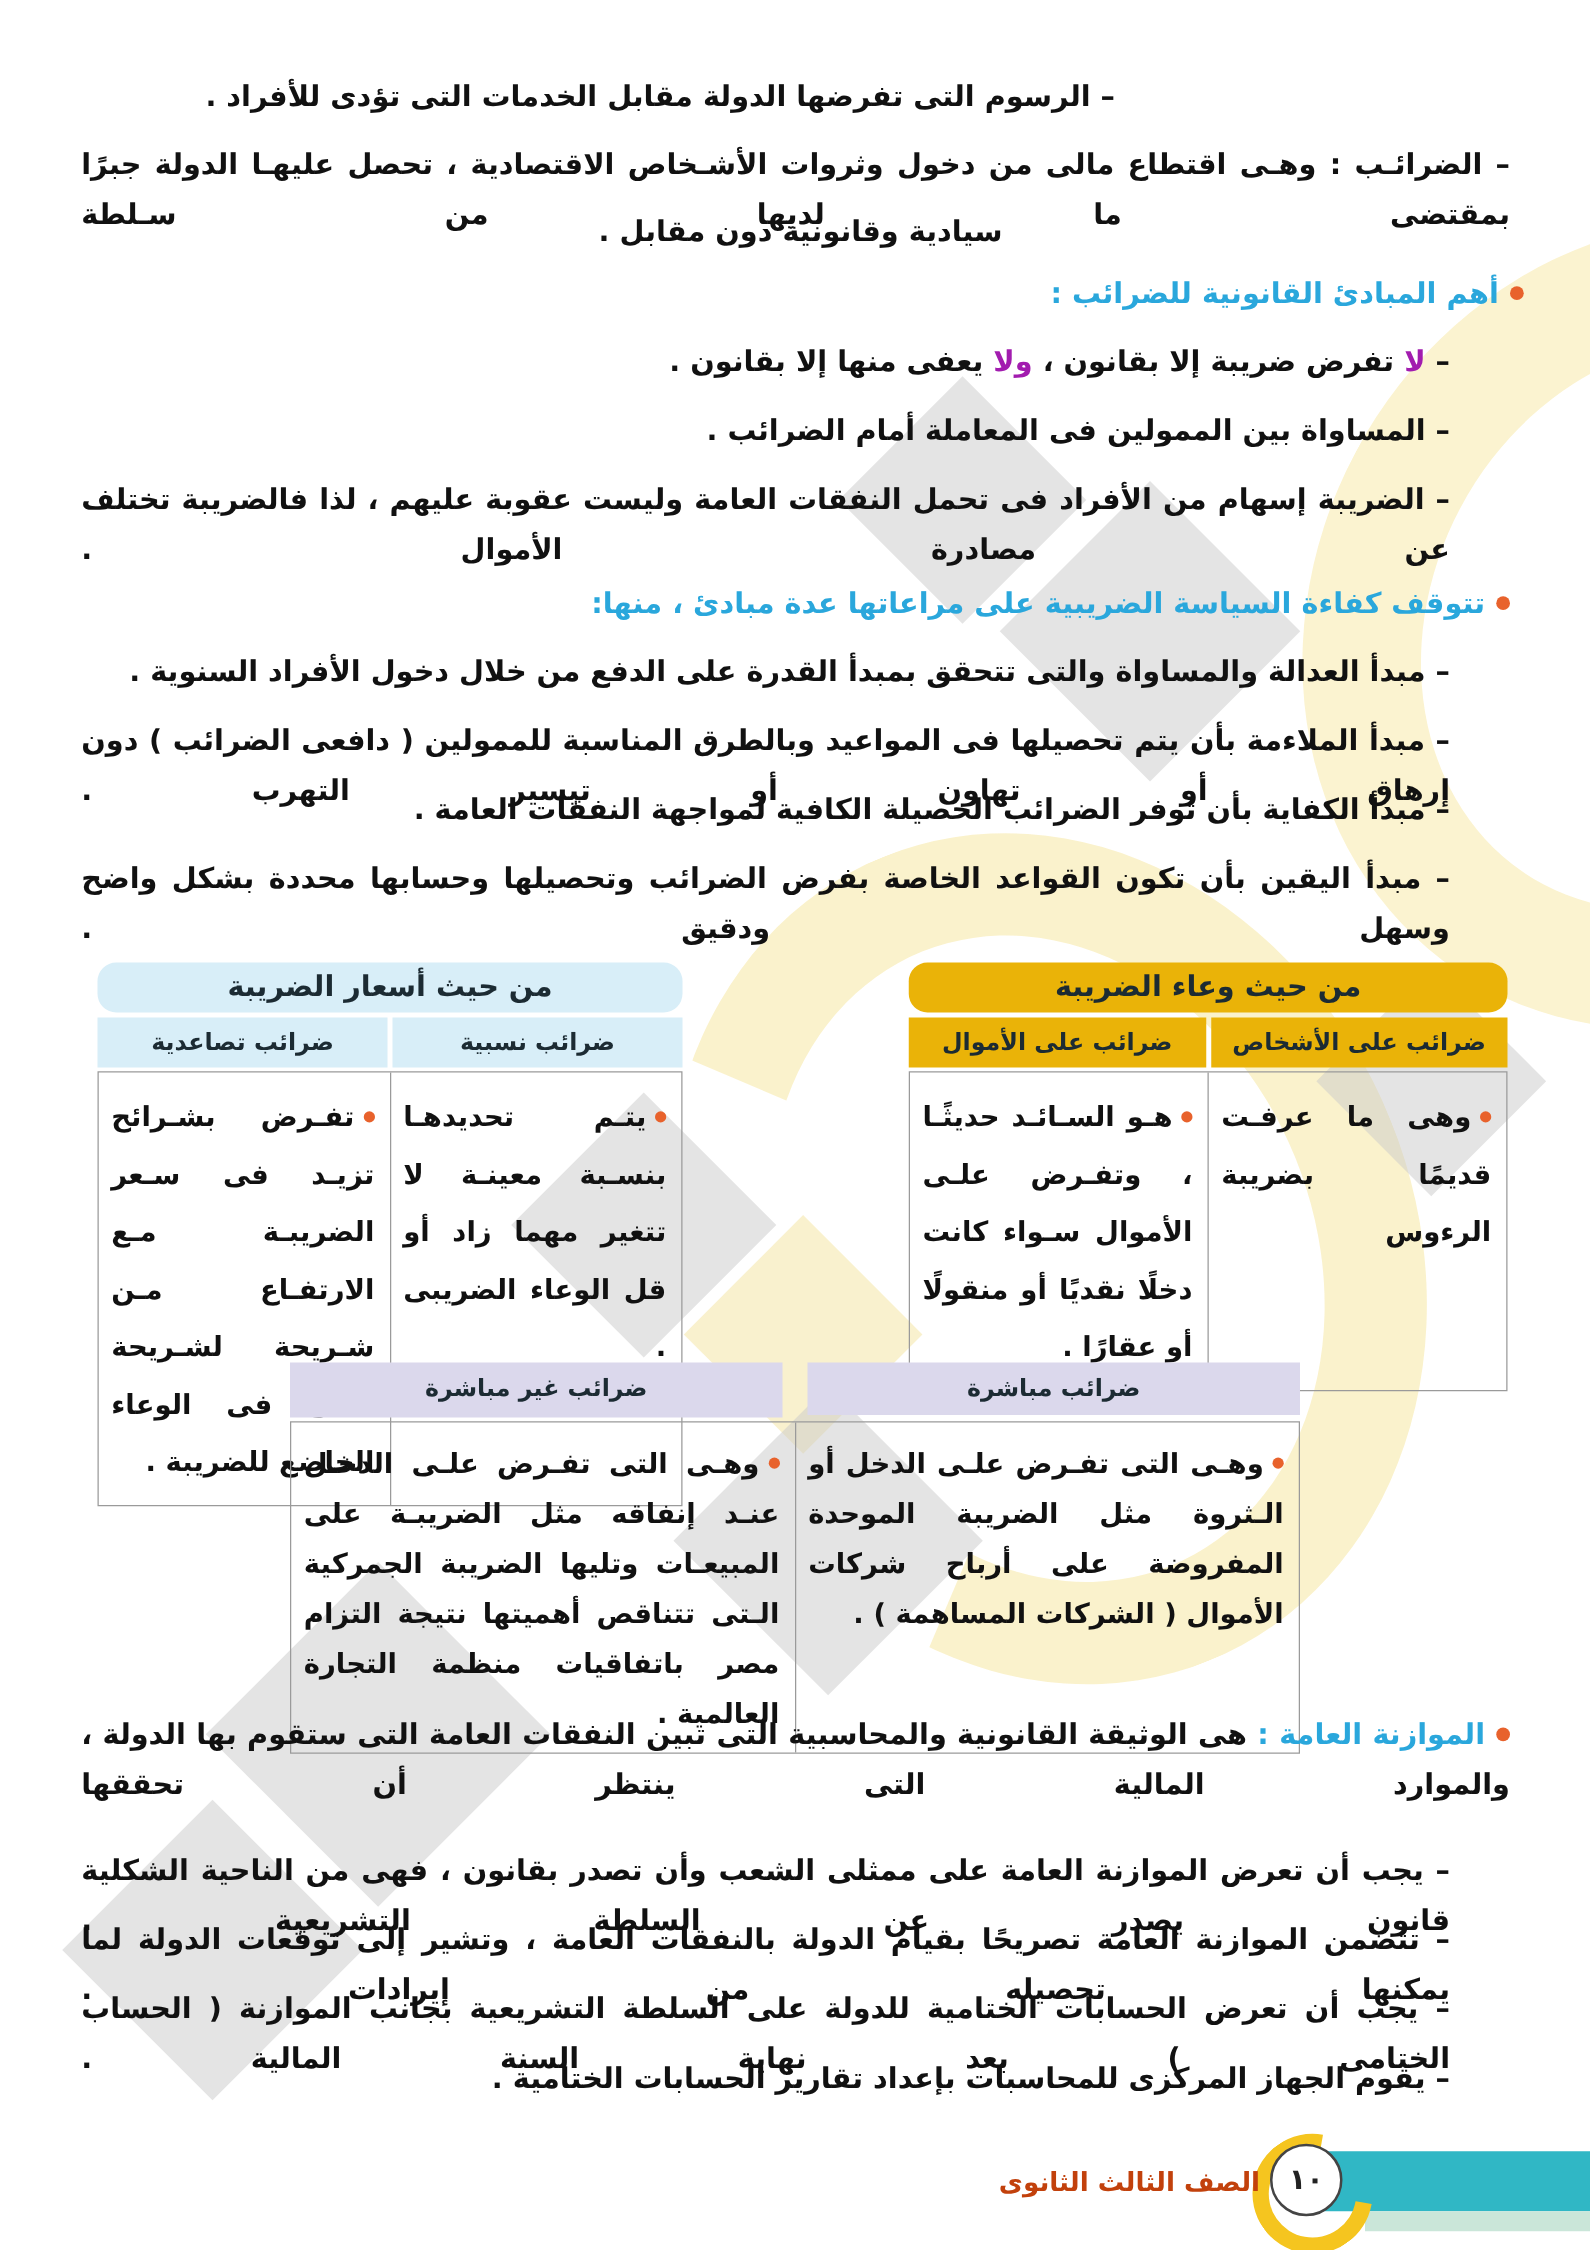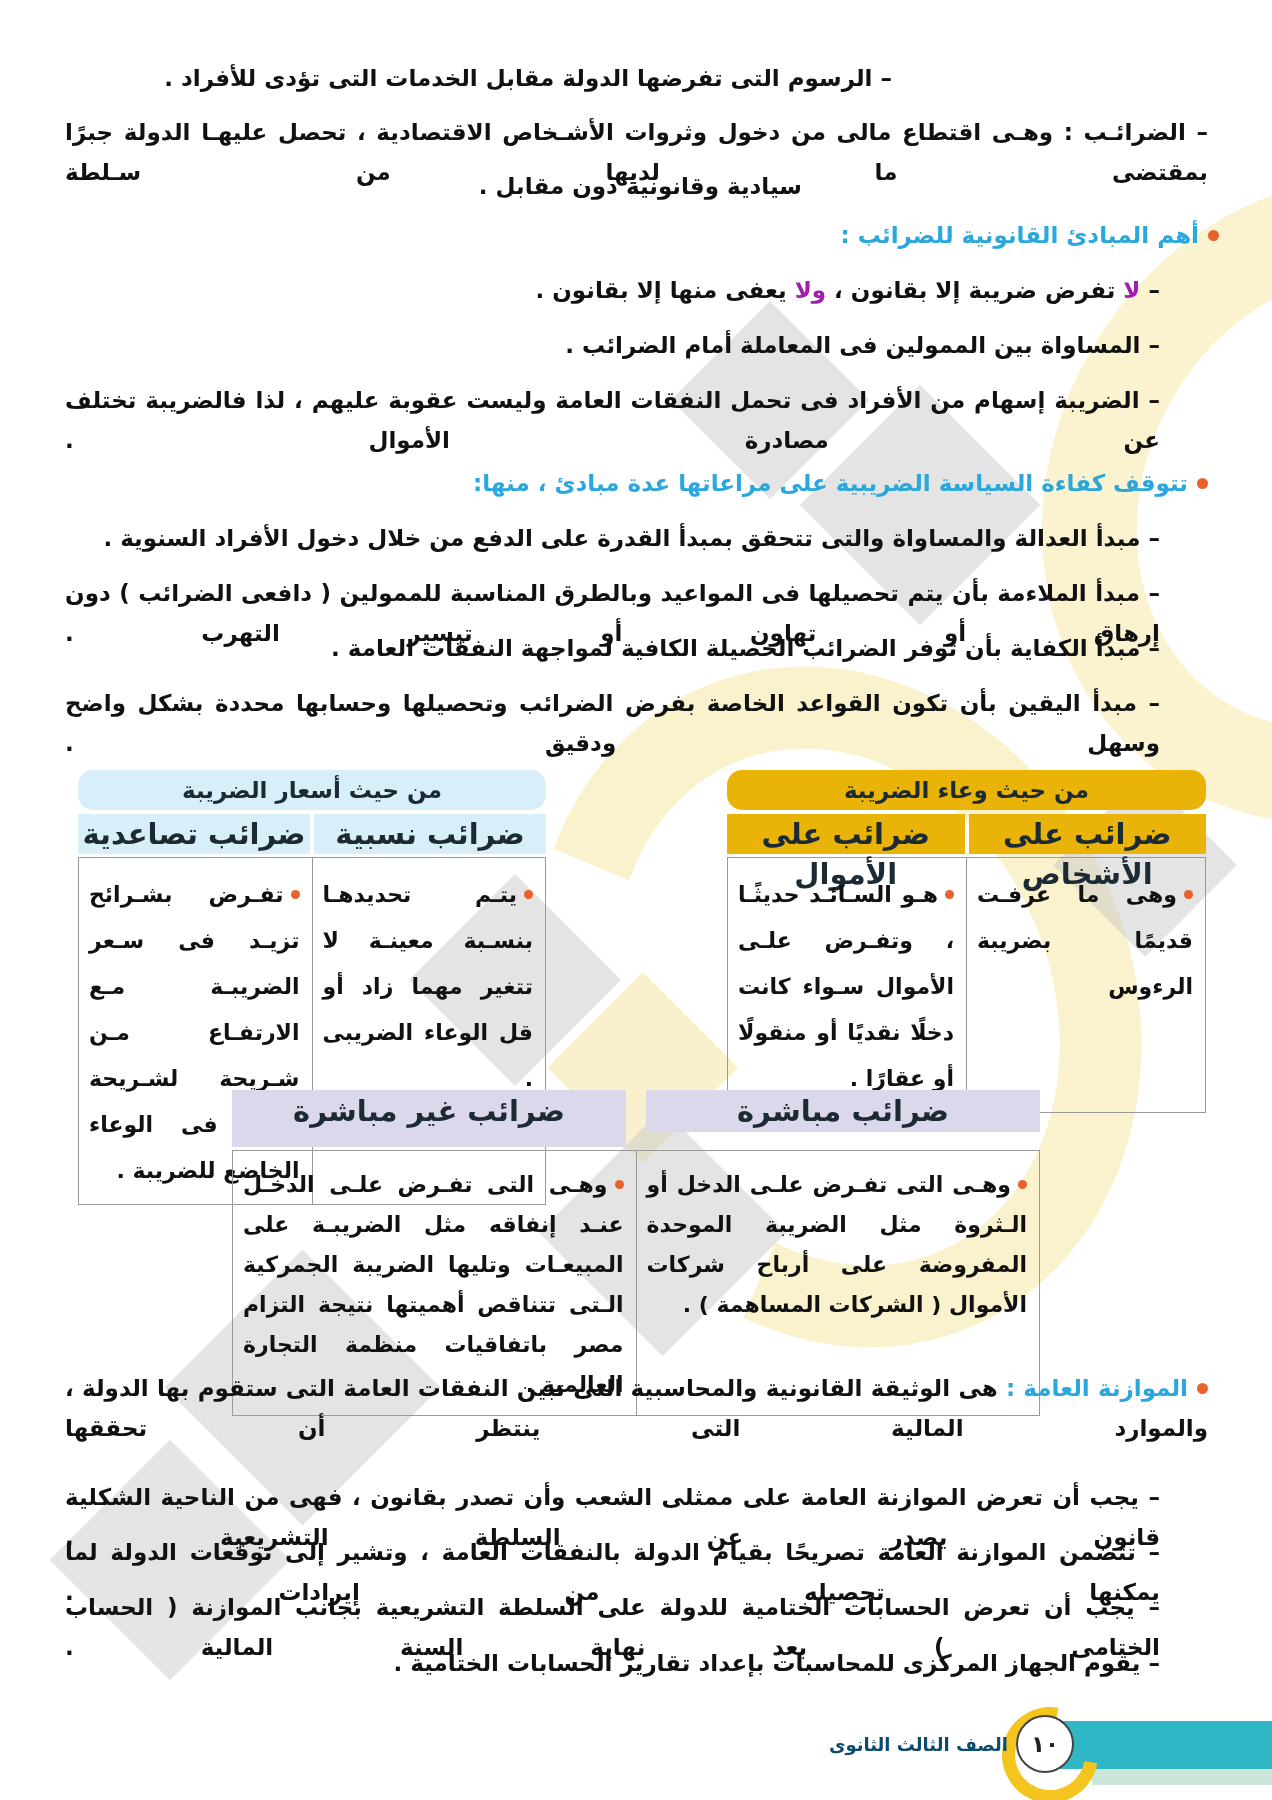--- a/index.html
+++ b/index.html
@@ -29,31 +29,31 @@
   
   .tline{position:absolute;z-index:1;left:65px;font-size:23px;line-height:40px;text-align:right;white-space:normal;}
   .fill{text-align:justify;text-align-last:justify;}
   .blue{color:#2aa7dc;}
   .red{color:#a21caf;}
   .obullet{display:inline-block;width:11px;height:11px;border-radius:50%;background:#e8622c;margin-left:9px;vertical-align:2px;}
   
   .tbl{position:absolute;z-index:1;}
   .tbl-title{height:40px;line-height:40px;text-align:center;font-size:23px;color:#1c2b33;margin-bottom:4px;border-radius:15px;}
   .tbl-cols{display:flex;gap:4px;margin-bottom:3px;}
-  .tbl-cols .colh{flex:1;height:40px;line-height:40px;text-align:center;font-size:29px;color:#1c2b33;}
+  .tbl-cols .colh{flex:1;height:40px;line-height:40px;text-align:center;font-size:19px;color:#1c2b33;}
   .pink{background:#eab308;}
   .lblue{background:#d8eef8;}
   .lav{background:#dbd8ec;}
   .tbl-body{display:flex;border:1px solid #9a9a9a;background:transparent;}
   .tbl-body .cell{flex:1;padding:14px 12px 10px 10px;font-size:22px;line-height:46px;text-align:justify;color:#111;}
   .tbl-body .cell + .cell{border-right:1px solid #9a9a9a;}
   .bt .cell{line-height:40px;}
   .cbullet{display:inline-block;width:9px;height:9px;border-radius:50%;background:#e8622c;margin-left:7px;vertical-align:3px;}
   
-  .f-grade{position:absolute;z-index:2;top:1734px;right:264px;font-size:18px;color:#0c4a6e;}
+  .f-grade{position:absolute;z-index:2;top:1734px;right:264px;font-size:21px;color:#c2410c;}
   .f-bar{position:absolute;z-index:1;left:1058px;top:1721px;width:214px;height:48px;background:#30b7c5;}
   .f-strip{position:absolute;z-index:1;left:1092px;top:1769px;width:180px;height:16px;background:#cae6d9;}
   .f-crescent{position:absolute;z-index:2;left:1002px;top:1707px;width:70px;height:70px;border:13px solid #f5c51f;border-right-color:transparent;border-radius:50%;transform:rotate(-35deg);}
   .f-circle{position:absolute;z-index:3;left:1016px;top:1715px;width:54px;height:54px;background:#fff;border:2px solid #444;border-radius:50%;text-align:center;line-height:54px;font-size:23px;color:#222;}
 </style>
 </head>
 <body>
 
 <div class="page">
 
@@ -117,21 +117,21 @@
       </div>
       <div class="cell">
         <span class="cbullet"></span><span>تفـرض بشـرائح تزيـد فى سـعر الضريبـة مـع الارتفـاع مـن شـريحة لشـريحة أعلى فى الوعاء الخاضع للضريبة .</span>
       </div>
     </div>
   </div>
 
   <div class="tbl bt" style="left:232px;top:1090px;width:808px;">
     <div class="tbl-cols">
       <div class="colh lav" style="height:42px;line-height:42px;margin-left:16px;">ضرائب مباشرة</div>
-      <div class="colh lav" style="height:57px;line-height:42px;">ضرائب غير مباشرة</div>
+      <div class="colh lav" style="height:44px;line-height:42px;">ضرائب غير مباشرة</div>
     </div>
     <div class="tbl-body" style="min-height:196px;">
       <div class="cell">
         <span class="cbullet"></span><span>وهـى التى تفـرض علـى الدخل أو الـثروة مثل الضريبة الموحدة المفروضة على أرباح شركات الأموال ( الشركات المساهمة ) .</span>
       </div>
       <div class="cell">
         <span class="cbullet"></span><span>وهـى التى تفـرض علـى الدخـل عنـد إنفاقه مثل الضريبـة على المبيعـات وتليها الضريبة الجمركية الـتى تتناقص أهميتها نتيجة التزام مصر باتفاقيات منظمة التجارة العالمية .</span>
       </div>
     </div>
   </div>

